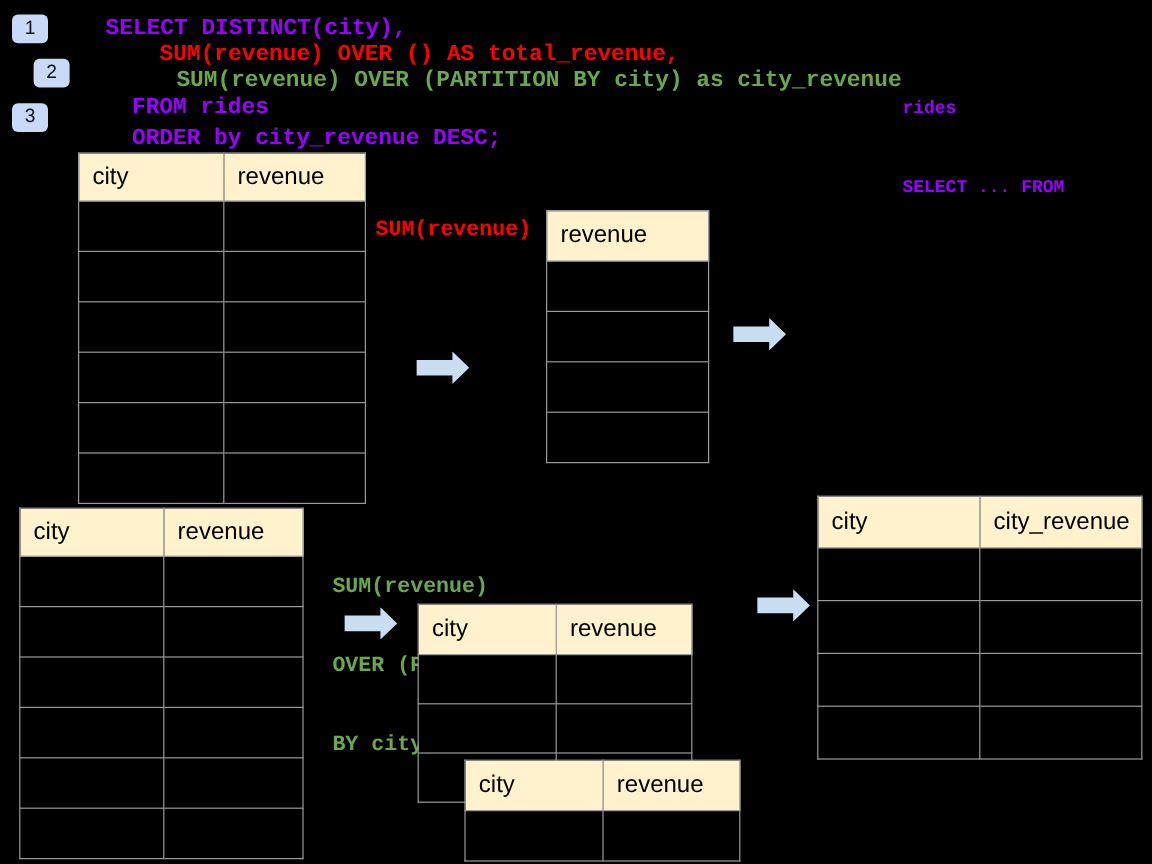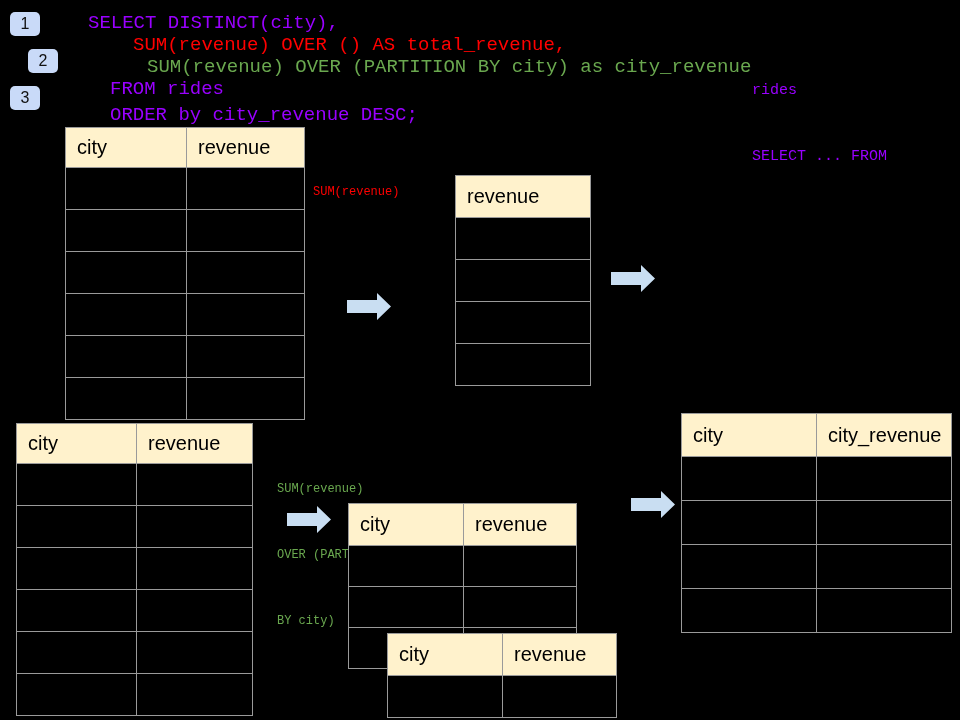--- a/index.html
+++ b/index.html
@@ -8,26 +8,26 @@
     position: relative;
     width: 960px;
     height: 720px;
     background: var(--bg, #000000);
     overflow: hidden;
     font-family: "Liberation Sans", sans-serif;
   }
   .code, .note {
     position: absolute;
     font-family: "Liberation Mono", "DejaVu Sans Mono", monospace;
-    font-weight: normal;
+    font-weight: bold;
     white-space: pre;
     line-height: 22px;
   }
   .code { font-size: 19px; }
-  .note { font-size: 12px; }
+  .note { font-size: 18px; }
   .note.small { font-size: 15px; }
   .purple { color: var(--purple, #9900ff); }
   .red    { color: var(--red, #ff0000); }
   .green  { color: var(--green, #6aa84f); }
   .badge {
     position: absolute;
     width: 30px; height: 24px;
     background: var(--badge_fill, #c9daf8);
     border-radius: 5px;
     display: flex; align-items: center; justify-content: center;

